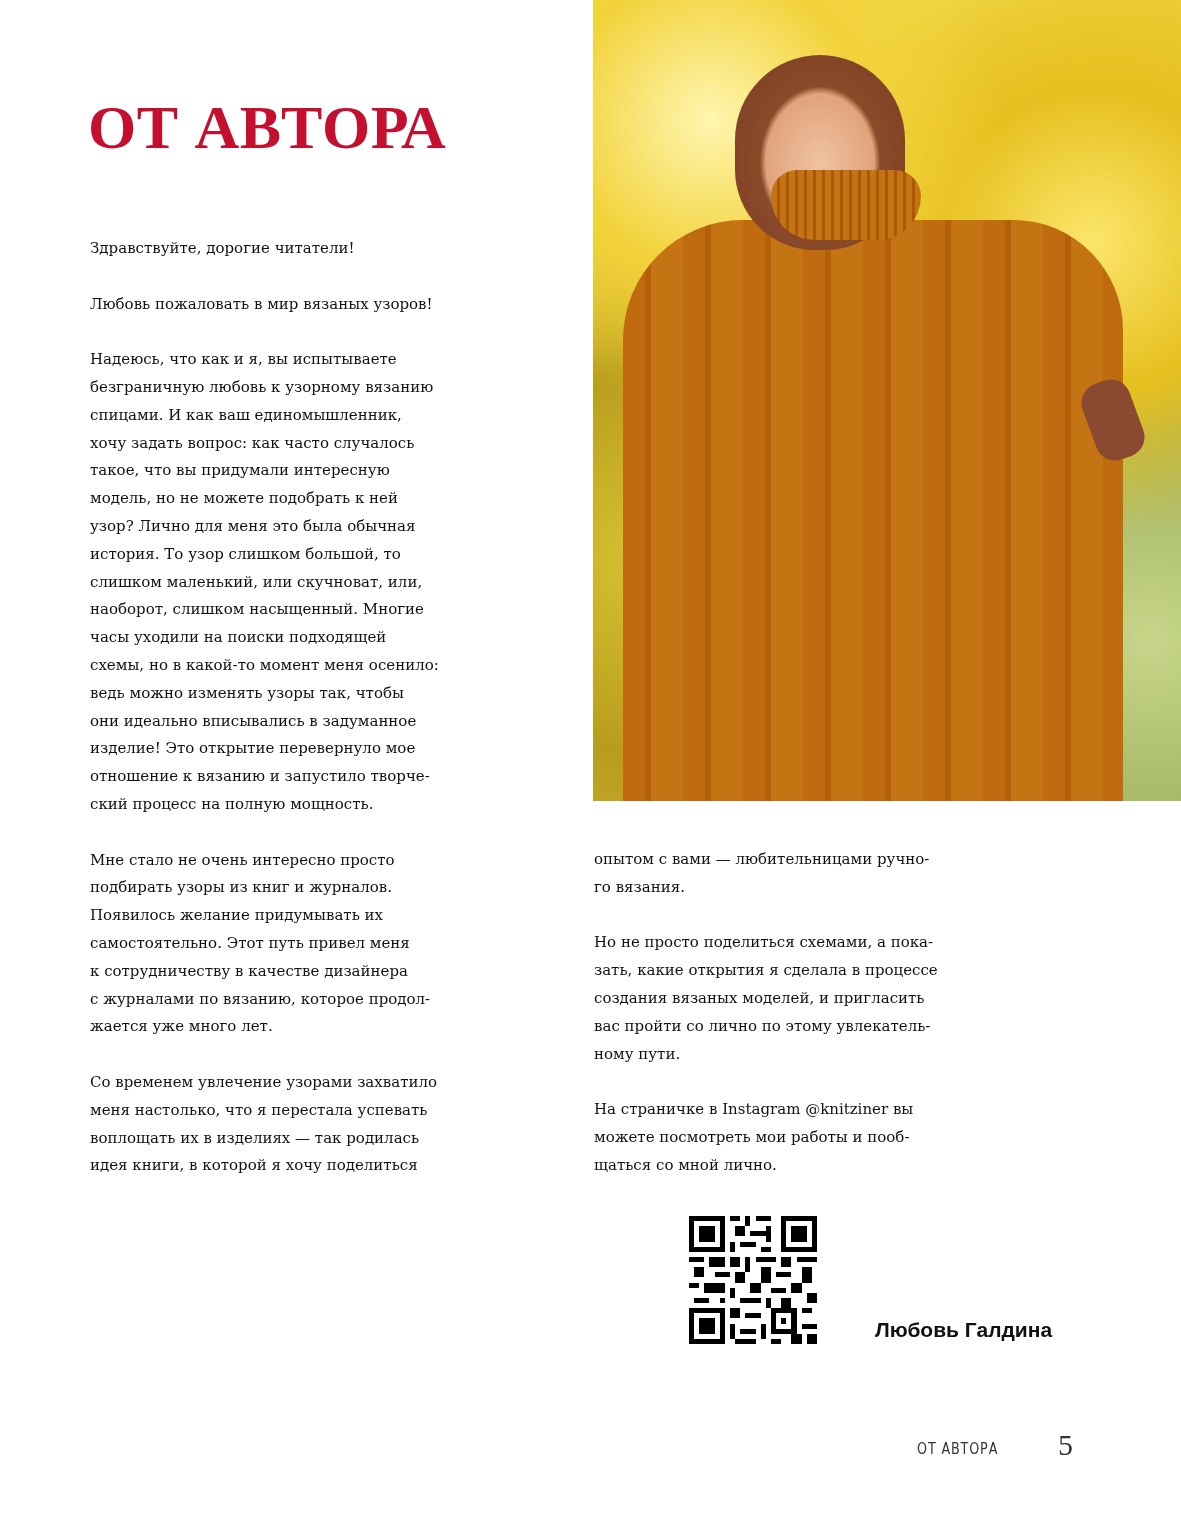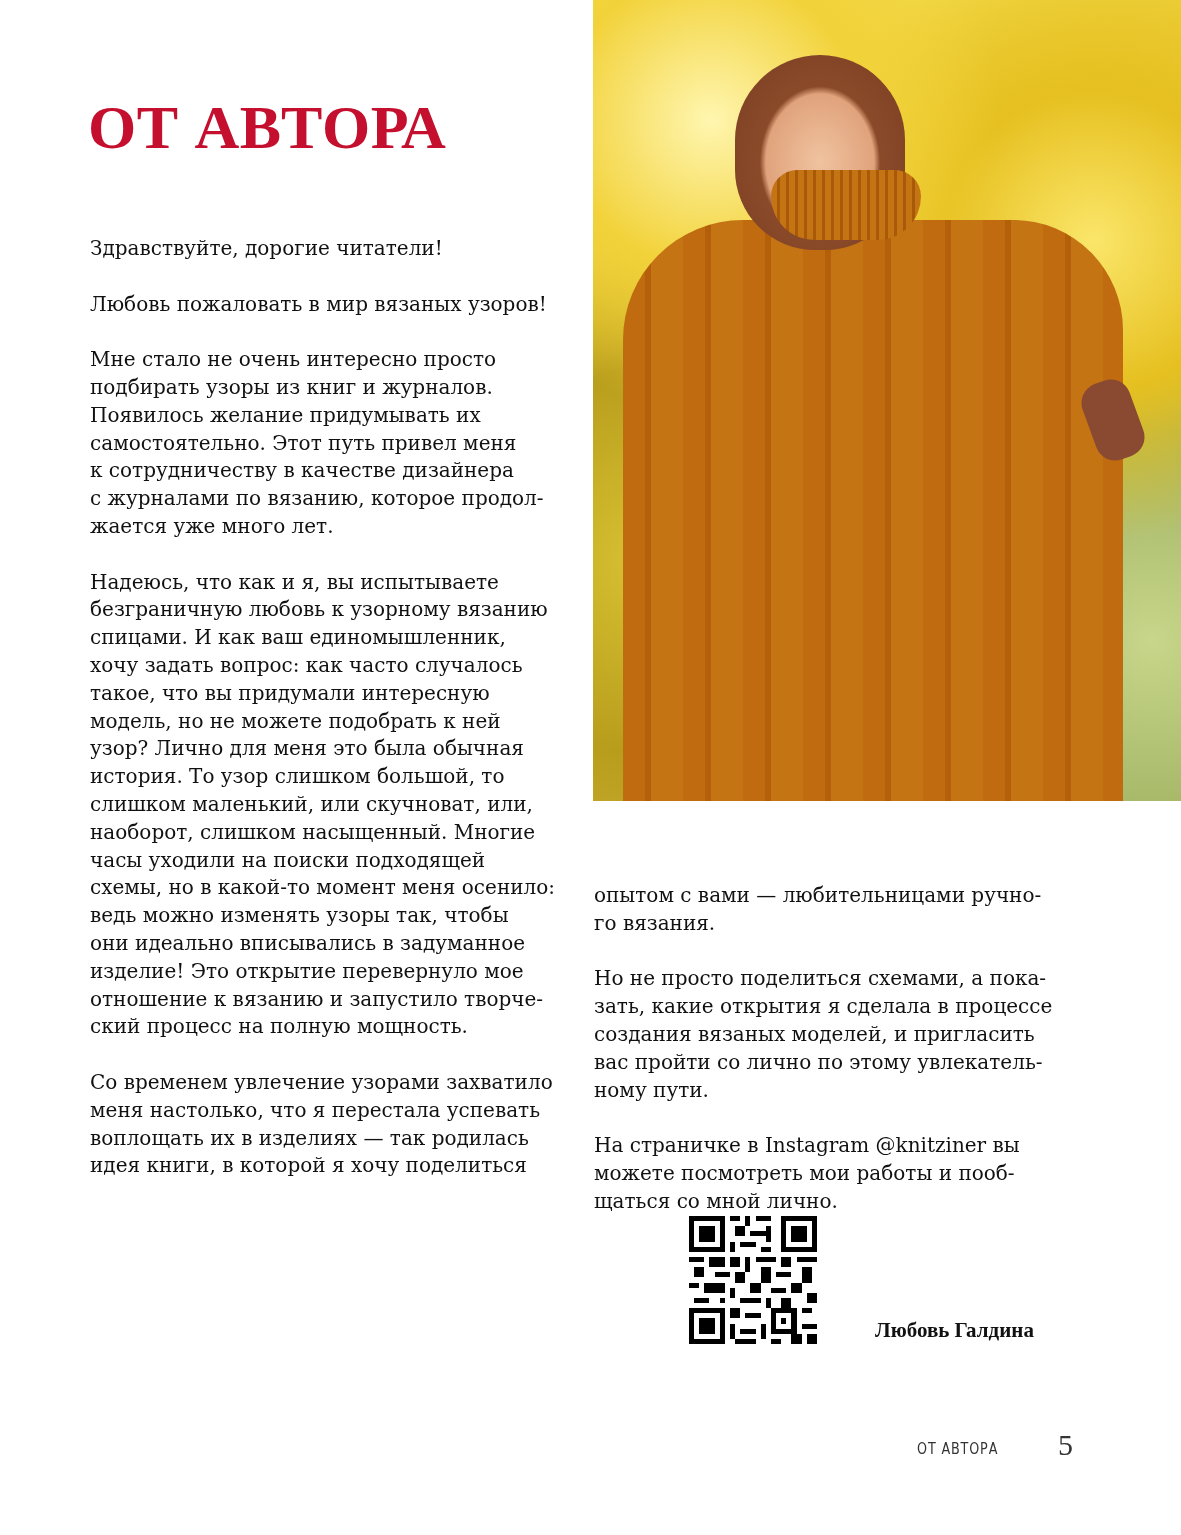--- a/index.html
+++ b/index.html
@@ -1,82 +1,82 @@
 <!DOCTYPE html>
 <html><head>
   <meta charset="utf-8">
   <style>
     html, body { margin: 0; padding: 0; background: #ffffff; }
     body { width: 1181px; height: 1535px; position: relative; overflow: hidden;
            font-family: "DejaVu Serif", "Liberation Serif", serif; color: #111; }
     .title { position: absolute; left: 88px; top: 92px; margin: 0;
              font-family: "Liberation Serif", serif; font-weight: bold;
              font-size: 62px; line-height: 70px; color: #c4102e; letter-spacing: 0.5px; }
-    .col { position: absolute; font-size: 20px; line-height: 27.8px; }
+    .col { position: absolute; font-size: 15px; line-height: 27.8px; }
     .col p { margin: 0 0 27.8px 0; white-space: pre-line; }
     .col-left { left: 90px; top: 235px; width: 480px; }
-    .col-right { left: 594px; top: 846px; width: 480px; margin-top: 36px; }
+    .col-right { left: 594px; top: 846px; width: 480px; }
     .photo { position: absolute; left: 593px; top: 0; width: 588px; height: 801px; overflow: hidden;
              background: radial-gradient(circle at 20% 15%, #fff6b0 0, #f2d23a 18%, transparent 35%),
                          radial-gradient(circle at 85% 30%, #fbe66a 0, #e6c020 20%, transparent 40%),
                          radial-gradient(circle at 10% 70%, #d8c232 0, #b89d1c 25%, transparent 45%),
                          radial-gradient(circle at 95% 80%, #c7d68a 0, #9fb060 25%, transparent 45%),
                          linear-gradient(160deg, #f5df52 0%, #e7c52b 40%, #cfae2a 75%, #b9b470 100%); }
     .sweater { position: absolute; left: 30px; top: 220px; width: 500px; height: 600px;
                background: repeating-linear-gradient(90deg, #c06b0f 0 22px, #b4600a 22px 28px, #c57414 28px 60px),
                            #c06b0f;
                border-radius: 120px 110px 0 0; }
     .neck { position: absolute; left: 178px; top: 170px; width: 150px; height: 70px;
             background: repeating-linear-gradient(90deg, #c57414 0 6px, #a85a08 6px 9px);
             border-radius: 30px 30px 50px 50px; }
     .head { position: absolute; left: 142px; top: 55px; width: 170px; height: 195px;
             background: radial-gradient(ellipse at 50% 55%, #f0c3a0 0, #e0a37c 45%, #8a4a2a 50%, #7a3e22 100%);
             border-radius: 85px 85px 80px 80px; }
     .hand { position: absolute; left: 495px; top: 380px; width: 50px; height: 80px;
             background: #8a4a32; border-radius: 20px; transform: rotate(-20deg); }
     .qr { position: absolute; left: 689px; top: 1216px; width: 128px; height: 128px; }
-    .signature { position: absolute; left: 875px; top: 1318px; font-family: Liberation Serif, serif;
+    .signature { position: absolute; left: 875px; top: 1318px; font-family: Liberation Sans, sans-serif;
                  font-weight: bold; font-size: 21px; }
     .footer-section { position: absolute; left: 917px; top: 1440px; font-family: "DejaVu Sans", sans-serif;
                       font-size: 15px; letter-spacing: 1px; color: #333; transform: scaleX(0.85); transform-origin: left; }
     .footer-page { position: absolute; left: 1058px; top: 1428px; font-family: "Liberation Serif", serif;
                    font-size: 30px; color: #333; }
   </style>
 </head>
 <body>
 
 <h1 class="title">ОТ АВТОРА</h1>
 
 <div class="col col-left">
   <p>Здравствуйте, дорогие читатели!</p>
   <p>Любовь пожаловать в мир вязаных узоров!</p>
-  <p>Мне стало не очень интересно просто
-подбирать узоры из книг и журналов.
-Появилось желание придумывать их
-самостоятельно.  Этот путь привел меня
-к сотрудничеству в качестве дизайнера
-с журналами по вязанию, которое продол-
-жается уже много лет.</p>
   <p>Надеюсь, что как и я, вы испытываете
 безграничную любовь к узорному вязанию
 спицами. И как ваш единомышленник,
 хочу задать вопрос: как часто случалось
 такое, что вы придумали интересную
 модель, но не можете подобрать к ней
 узор? Лично для меня это была обычная
 история. То узор слишком большой, то
 слишком маленький, или скучноват, или,
 наоборот, слишком насыщенный. Многие
 часы уходили на поиски подходящей
 схемы, но в какой-то момент меня осенило:
 ведь можно изменять узоры так, чтобы
 они идеально вписывались в задуманное
 изделие! Это открытие перевернуло мое
 отношение к вязанию и запустило творче-
 ский процесс на полную мощность.</p>
+  <p>Мне стало не очень интересно просто
+подбирать узоры из книг и журналов.
+Появилось желание придумывать их
+самостоятельно.  Этот путь привел меня
+к сотрудничеству в качестве дизайнера
+с журналами по вязанию, которое продол-
+жается уже много лет.</p>
   <p>Со временем увлечение узорами захватило
 меня настолько, что я перестала успевать
 воплощать их в изделиях — так родилась
 идея книги, в которой я хочу поделиться</p>
 </div>
 
 <div class="photo">
   <div class="sweater"></div>
   <div class="head"></div>
   <div class="neck"></div>

